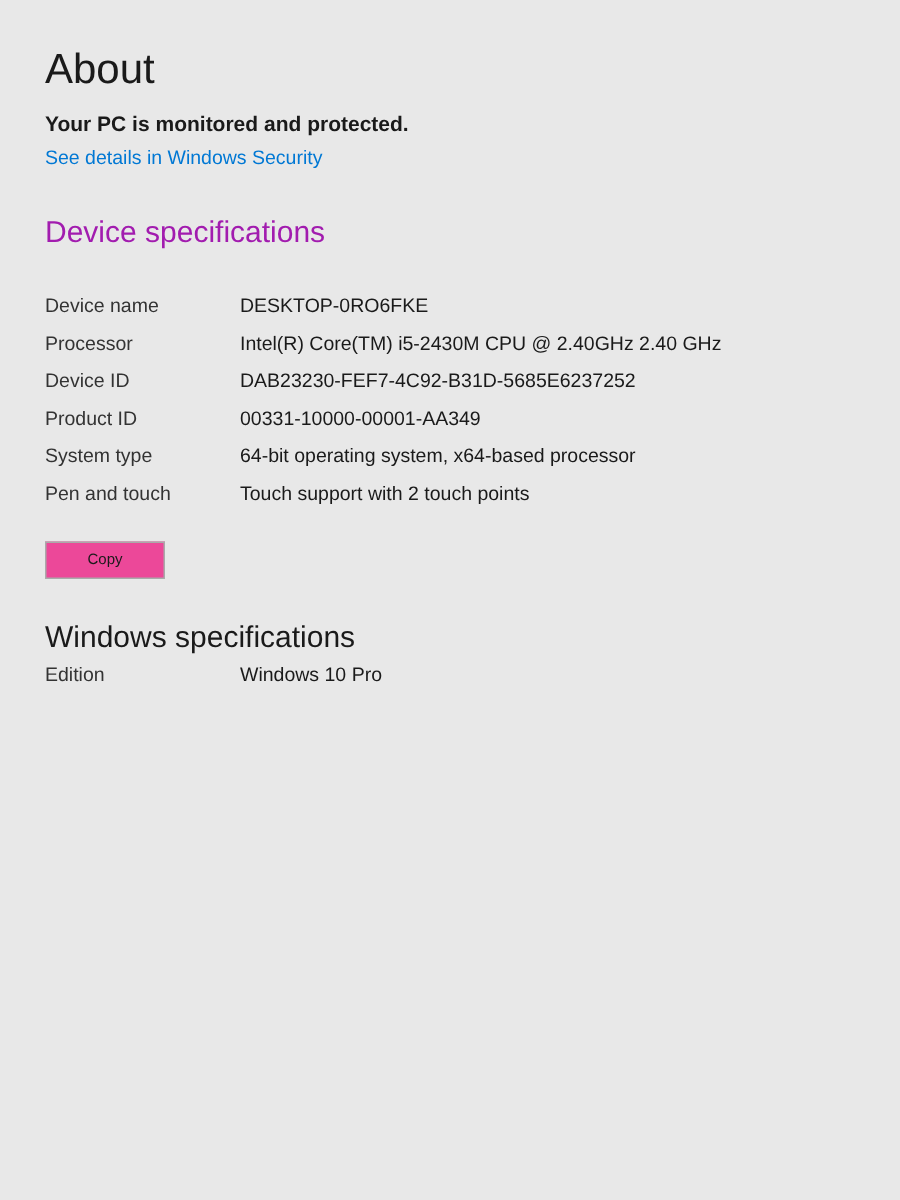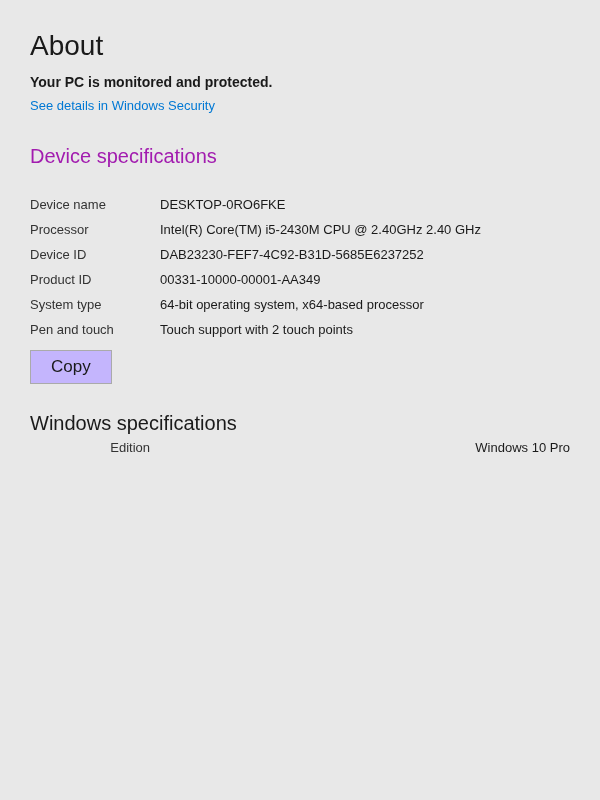--- a/index.html
+++ b/index.html
@@ -45,21 +45,21 @@
       font-size: 20px;
       font-weight: 400;
       color: #a21caf;
       margin-bottom: 24px;
       margin-top: 4px;
     }
 
     .specs-table {
       width: 100%;
       border-collapse: collapse;
-      margin-bottom: 8px;
+      margin-bottom: 20px;
     }
 
     .specs-table tr td {
       padding: 5px 0;
       vertical-align: top;
       font-size: 13px;
     }
 
     .specs-table tr td:first-child {
       width: 130px;
@@ -75,24 +75,24 @@
     .button-row {
       display: flex;
       flex-direction: column;
       gap: 10px;
       margin-bottom: 28px;
     }
 
     .btn {
       display: inline-block;
       padding: 6px 20px;
-      background-color: #c4b5fd;
+      background-color: #ec4899;
       border: 1px solid #aaa;
       color: #1a1a1a;
-      font-size: 17px;
+      font-size: 10px;
       cursor: pointer;
       font-family: 'Segoe UI', Arial, sans-serif;
       width: fit-content;
       min-width: 80px;
       text-align: center;
     }
 
     .btn-rename {
       min-width: 140px;
     }
@@ -107,21 +107,20 @@
 
     .win-specs-table {
       width: 100%;
       border-collapse: collapse;
     }
 
     .win-specs-table tr td {
       padding: 5px 0;
       vertical-align: top;
       font-size: 13px;
-      text-align: right;
     }
 
     .win-specs-table tr td:first-child {
       width: 130px;
       color: #333;
       font-weight: 400;
       padding-right: 10px;
     }
 
     .win-specs-table tr td:last-child {

